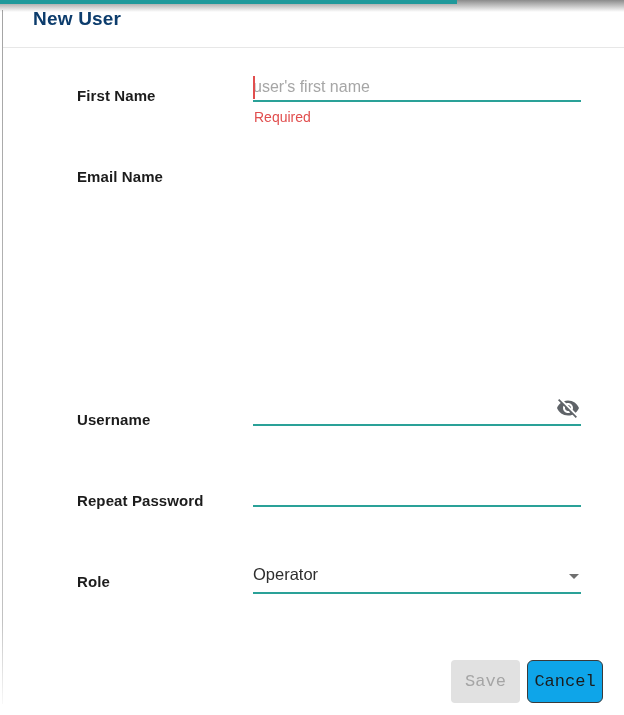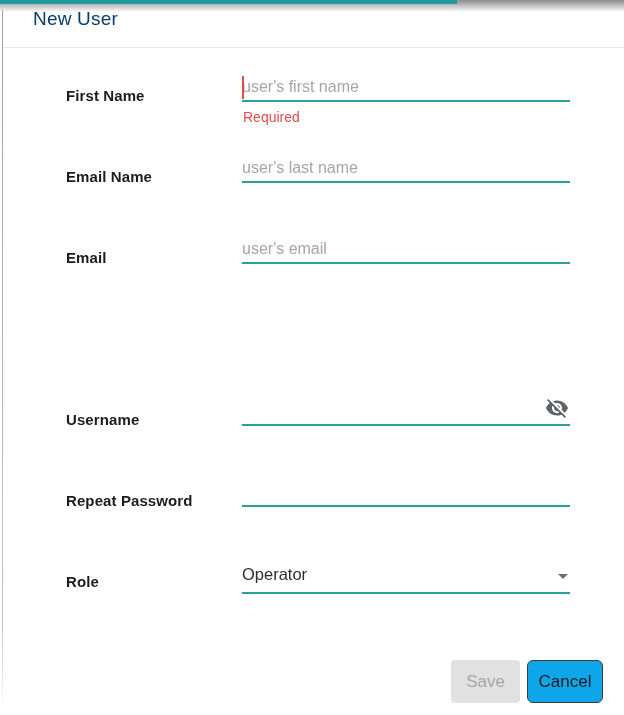--- a/index.html
+++ b/index.html
@@ -23,30 +23,30 @@
   .teal-bar {
     position: absolute; left: 0; top: 0; width: 457px; height: 4px;
     background: var(--accent, #1f999b);
   }
   .left-edge {
     position: absolute; left: 2px; top: 10px; width: 1px; height: 694px;
     background: linear-gradient(to bottom, rgba(90,90,90,0.55) 0%, rgba(120,120,120,0.45) 88%, rgba(120,120,120,0.05) 100%);
   }
   .dialog-title {
     position: absolute; left: 33px; top: 8px;
-    font-size: 19px; font-weight: 400; color: var(--title, #0c3c6c);
+    font-size: 19px; font-weight: 700; color: var(--title, #0c3c6c);
     letter-spacing: 0.2px;
   }
   .header-divider {
     position: absolute; left: 3px; top: 47px; width: 621px; height: 1px;
     background: #e7e7e7;
   }
   
   .row {
-    position: absolute; left: 66px; width: 504px; height: 40px;
+    position: absolute; left: 77px; width: 504px; height: 40px;
     display: flex;
   }
   .flabel {
     width: 176px; flex: 0 0 176px;
     display: flex; align-items: center;
     font-size: 15px; font-weight: 700; color: #1c1c1c;
     letter-spacing: 0.1px;
   }
   .field { flex: 1; position: relative; padding-left: 38px; }
   .field input {
@@ -86,21 +86,21 @@
     border-left: 5px solid transparent;
     border-right: 5px solid transparent;
     border-top: 5px solid #6f6f6f;
   }
   
   .buttons {
     position: absolute; top: 660px; right: 21px;
     display: flex; gap: 7px; align-items: center;
   }
   .btn {
-    font-family: Liberation Sans, sans-serif;
+    font-family: Liberation Mono, monospace;
     font-size: 17px; height: 43px;
     display: inline-flex; align-items: center; justify-content: center;
     cursor: pointer;
   }
   .btn-save {
     width: 69px; background: #e1e1e1; color: #a5a5a5;
     border: none; border-radius: 4px;
   }
   .btn-cancel {
     width: 76px; background: #0ea5e9; color: #1c1c1c;
@@ -123,31 +123,22 @@
     <div class="flabel">First Name</div>
     <div class="field">
       <input type="text" placeholder="user's first name" style="">
       <div class="caret"></div>
       <div class="error-text">Required</div>
     </div>
   </div>
 
   <div class="row" style="top:156px">
     <div class="flabel">Email Name</div>
-    <div class="field">
-      <input type="text" placeholder="user's last name" style="">
-    </div>
   </div>
 
-  <div class="row" style="top:237px">
-    <div class="flabel">Email</div>
-    <div class="field">
-      <input type="text" placeholder="user's email" style="">
-    </div>
-  </div>
 
 
   <div class="row" style="top:399px">
     <div class="flabel">Username</div>
     <div class="field">
       <input type="password" style="">
       <button class="eye-btn" tabindex="-1">
         <svg viewBox="0 0 24 24" aria-hidden="true">
           <path d="M12 7c2.76 0 5 2.24 5 5 0 .65-.13 1.26-.36 1.83l2.92 2.92c1.51-1.26 2.7-2.89 3.43-4.75-1.73-4.39-6-7.5-11-7.5-1.4 0-2.74.25-3.98.7l2.16 2.16C10.74 7.13 11.35 7 12 7zM2 4.27l2.28 2.28.46.46C3.08 8.3 1.78 10.02 1 12c1.73 4.39 6 7.5 11 7.5 1.55 0 3.03-.3 4.38-.84l.42.42L19.73 22 21 20.73 3.27 3 2 4.27zM7.53 9.8l1.55 1.55c-.05.21-.08.43-.08.65 0 1.66 1.34 3 3 3 .22 0 .44-.03.65-.08l1.55 1.55c-.67.33-1.41.53-2.2.53-2.76 0-5-2.24-5-5 0-.79.2-1.53.53-2.2zm4.31-.78l3.15 3.15.02-.16c0-1.66-1.34-3-3-3l-.17.01z"></path>
         </svg>

